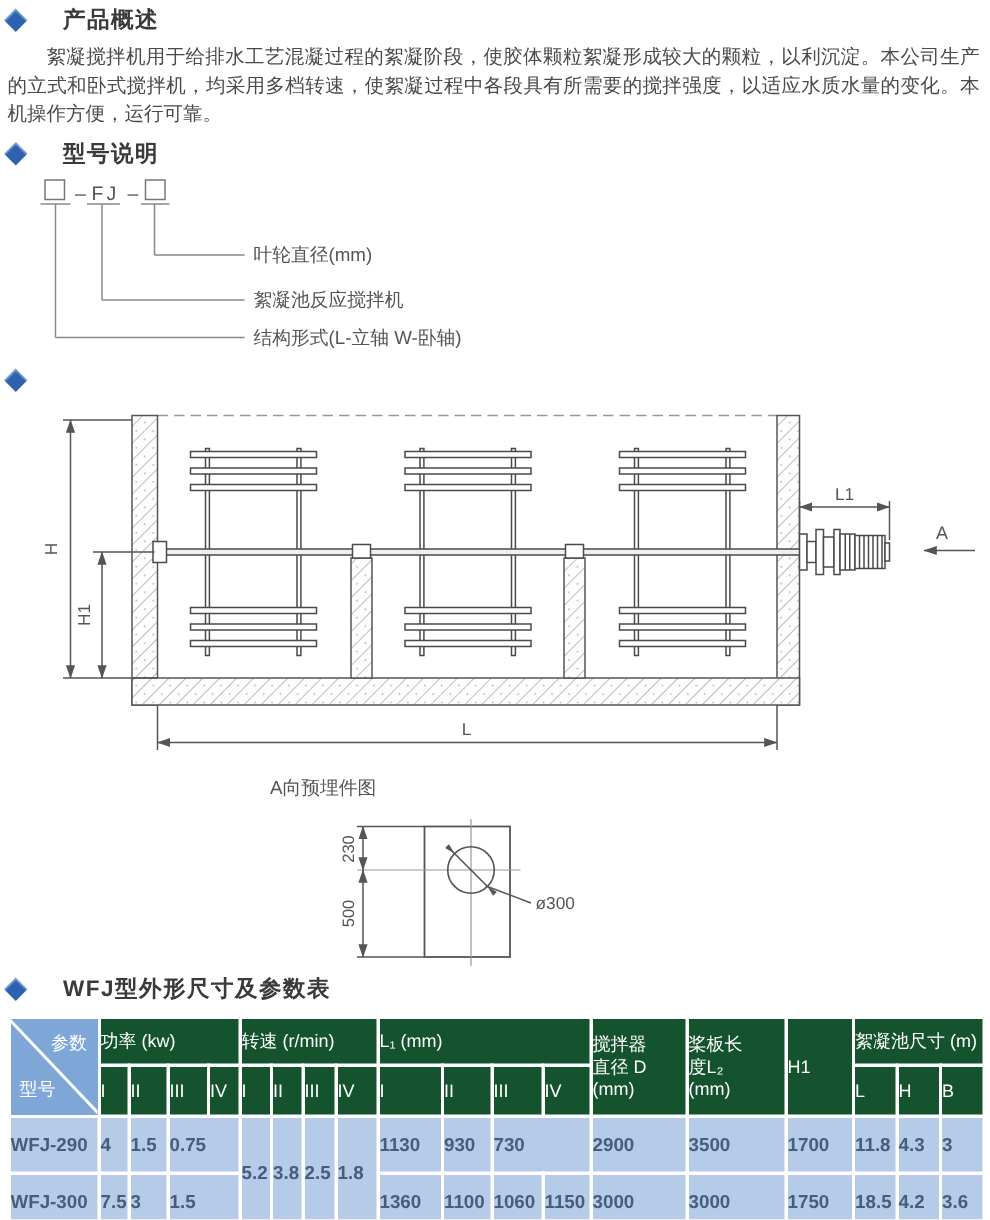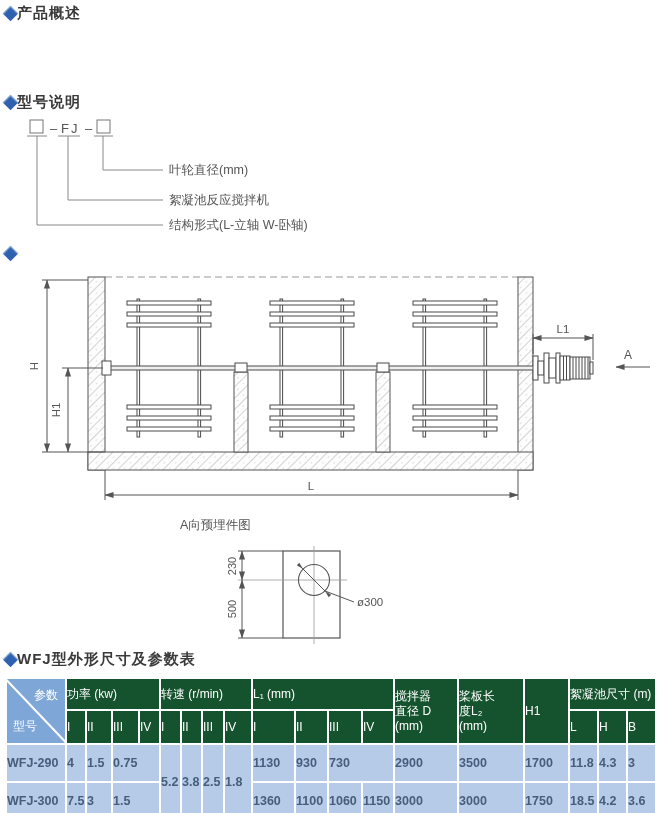--- a/index.html
+++ b/index.html
@@ -1,18 +1,18 @@
 <!DOCTYPE html>
 <html><head>
 <meta charset="utf-8">
 <style>
   html,body{margin:0;padding:0;background:#fff;}
   #page{position:relative;width:660px;height:813px;background:#fff;overflow:hidden;
         font-family:"Liberation Sans",sans-serif;color:#444;}
-  .sec-head{position:absolute;left:5px;display:flex;align-items:center;gap:1px;}
+  .sec-head{position:absolute;left:5px;display:flex;align-items:center;gap:26px;}
   .diamond{width:11px;height:11px;background:#2e62b0;transform:rotate(45deg);
            box-shadow:inset 1px 1px 1px rgba(255,255,255,.45);flex:0 0 auto;}
   .sec-title{font-size:15px;font-weight:bold;color:#3a3a3a;letter-spacing:1px;white-space:nowrap;}
   .para{position:absolute;left:5px;top:28px;width:648px;font-size:13px;line-height:19px;
         color:#4a4a4a;text-align:justify;text-indent:2em;}
   svg text{font-family:"Liberation Sans",sans-serif;fill:#555;}
   .emb-title{position:absolute;left:180px;top:517px;width:260px;text-align:left;
              font-size:12.5px;color:#555;}
   
   table.params{position:absolute;left:5px;top:677px;width:650px;border-collapse:collapse;
@@ -33,20 +33,21 @@
 </head>
 <body>
 
 <div id="page">
 
   <div class="sec-head" style="top:4px;">
     <span class="diamond"></span>
     <span class="sec-title">产品概述</span>
   </div>
 
+  <div class="para">絮凝搅拌机用于给排水工艺混凝过程的絮凝阶段，使胶体颗粒絮凝形成较大的颗粒，以利沉淀。本公司生产的立式和卧式搅拌机，均采用多档转速，使絮凝过程中各段具有所需要的搅拌强度，以适应水质水量的变化。本机操作方便，运行可靠。</div>
 
   <div class="sec-head" style="top:93px;">
     <span class="diamond"></span>
     <span class="sec-title">型号说明</span>
   </div>
 
   <svg style="position:absolute;left:0;top:112px;" width="420" height="132" viewBox="0 0 420 132">
     <g stroke="#888" stroke-width="1" fill="none">
       <rect x="30" y="8" width="13" height="13" stroke="#777"></rect>
       <rect x="97" y="8" width="13" height="13" stroke="#777"></rect>

